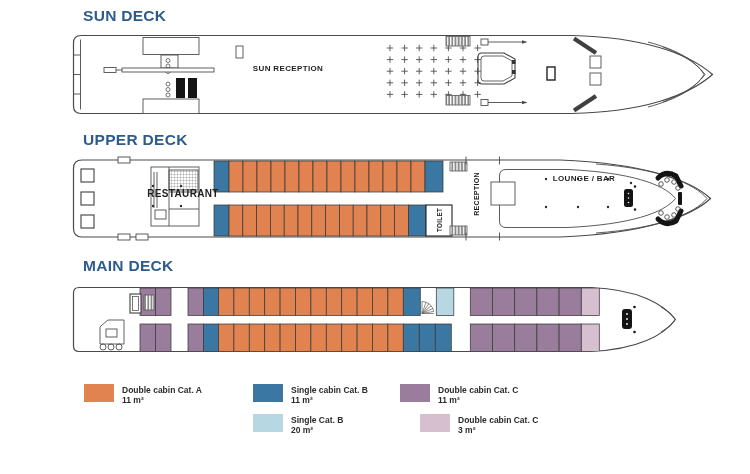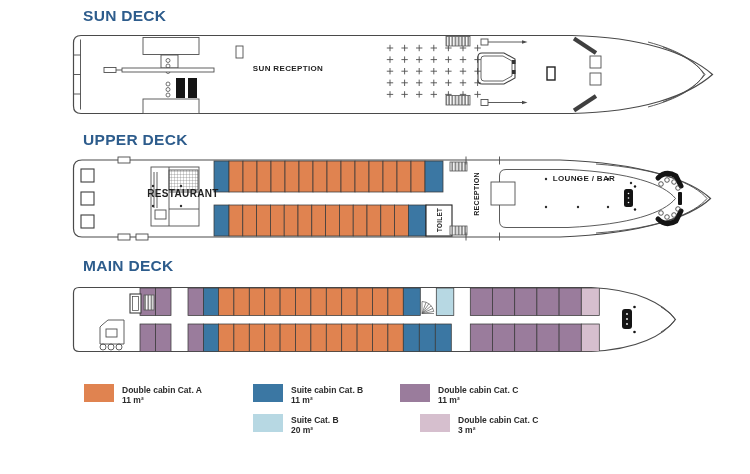--- a/index.html
+++ b/index.html
@@ -333,28 +333,28 @@
   <div class="legend-item" style="left:66px;top:384px">
     <span class="sw catA"></span>
     <span class="ltxt">
       <span>Double cabin Cat. A</span>
       <span>11 m²</span>
     </span>
   </div>
   <div class="legend-item" style="left:235px;top:384px">
     <span class="sw catB"></span>
     <span class="ltxt">
-      <span>Suite cabin Cat. B</span>
+      <span>Single cabin Cat. B</span>
       <span>11 m²</span>
     </span>
   </div>
   <div class="legend-item" style="left:235px;top:414px">
     <span class="sw suiteB"></span>
     <span class="ltxt">
-      <span>Suite Cat. B</span>
+      <span>Single Cat. B</span>
       <span>20 m²</span>
     </span>
   </div>
   <div class="legend-item" style="left:382px;top:384px">
     <span class="sw catC"></span>
     <span class="ltxt">
       <span>Double cabin Cat. C</span>
       <span>11 m²</span>
     </span>
   </div>

